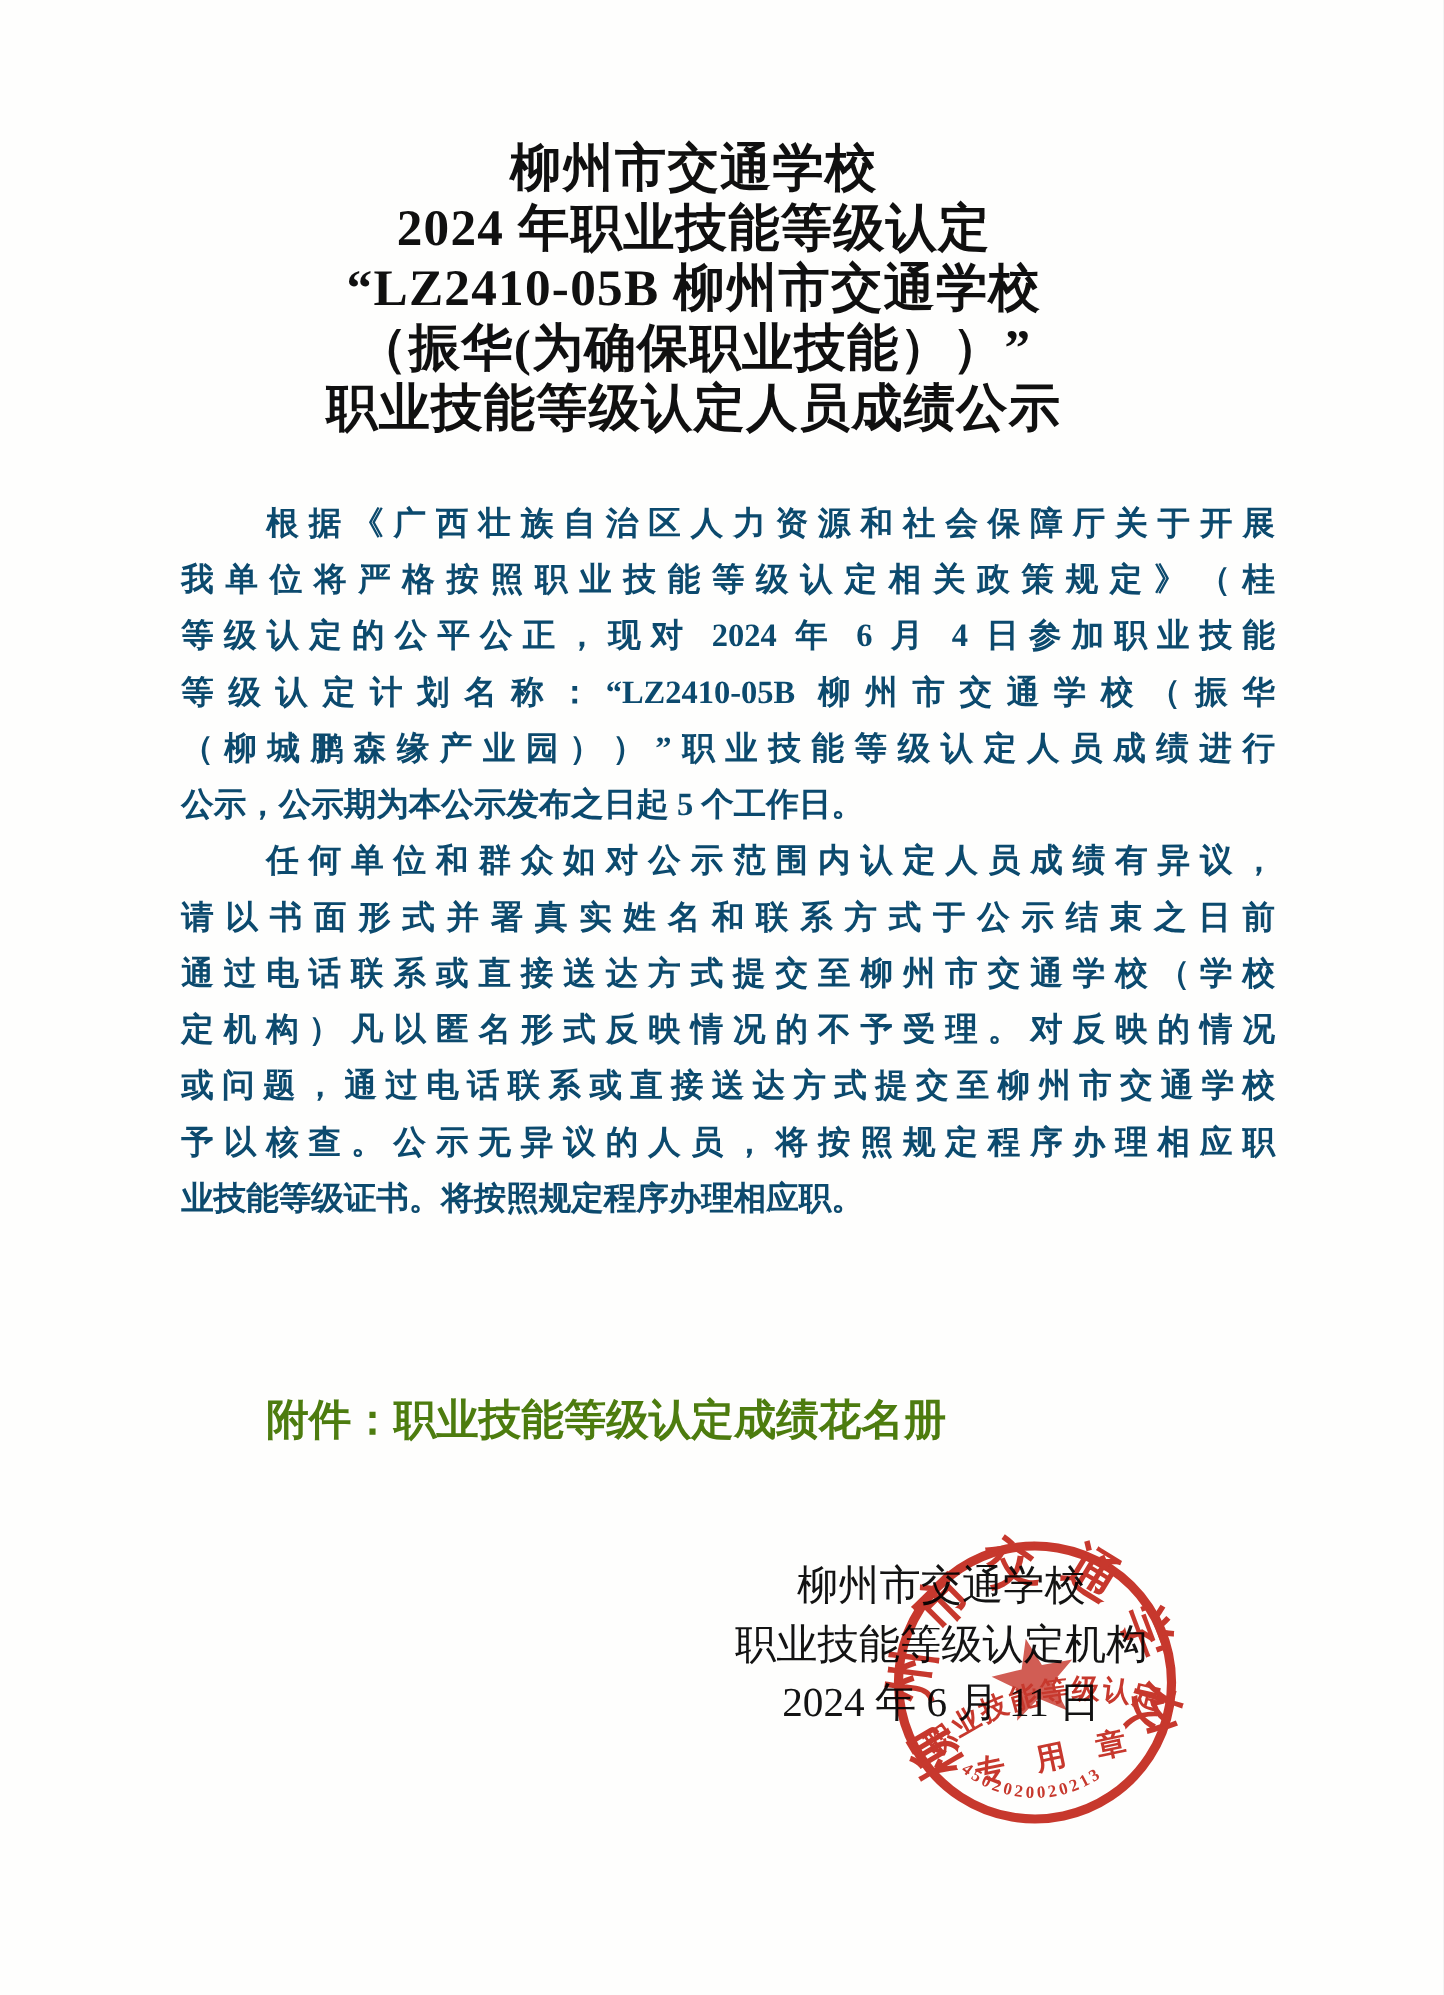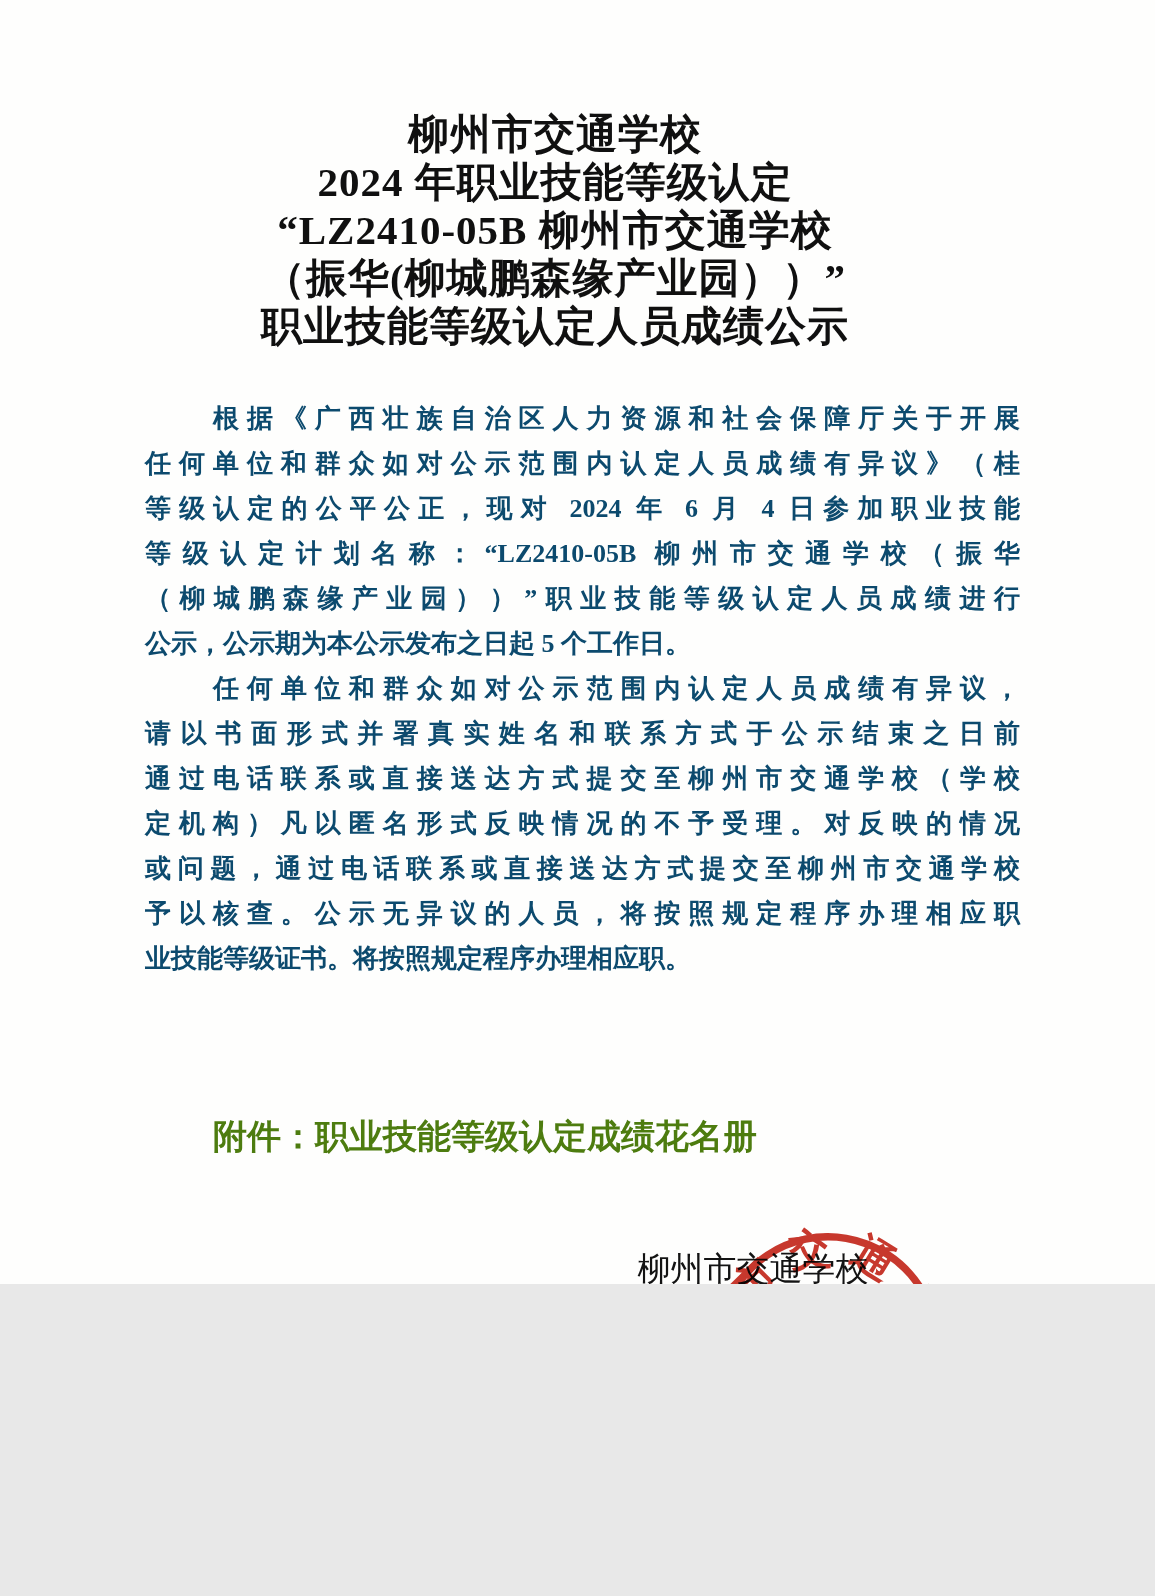--- a/index.html
+++ b/index.html
@@ -1,18 +1,18 @@
 <!DOCTYPE html>
 <html><head>
 <meta charset="utf-8">
 <style>
   html,body{margin:0;padding:0;background:#e8e8e8;}
   .page{
     position:relative;
-    width:1155px;height:1284px;
+    width:1155px;height:1596px;
     background:#fefefdff;
     font-family:"Liberation Serif","DejaVu Serif",serif;
     color:#161616;
     overflow:hidden;
     margin:0 auto;
   }
   
   .title-block{
     position:absolute;top:110px;left:0;width:1110px;
     text-align:center;
@@ -71,27 +71,27 @@
 </style>
 </head>
 <body>
 
 <div class="page">
 
   <div class="title-block">
     <div class="t-line">柳州市交通学校</div>
     <div class="t-line">2024 年职业技能等级认定</div>
     <div class="t-line">“LZ2410-05B 柳州市交通学校</div>
-    <div class="t-line">（振华(柳城鹏森缘产业园））”</div>
+    <div class="t-line">（振华(为确保职业技能））”</div>
     <div class="t-line">职业技能等级认定人员成绩公示</div>
   </div>
 
   <div class="body-block">
     <div class="b-line indent">根据《广西壮族自治区人力资源和社会保障厅关于开展</div>
-    <div class="b-line">任何单位和群众如对公示范围内认定人员成绩有异议》（桂</div>
+    <div class="b-line">我单位将严格按照职业技能等级认定相关政策规定》（桂</div>
     <div class="b-line">等级认定的公平公正，现对 2024 年 6 月 4 日参加职业技能</div>
     <div class="b-line">等级认定计划名称：“LZ2410-05B 柳州市交通学校（振华</div>
     <div class="b-line">（柳城鹏森缘产业园））”职业技能等级认定人员成绩进行</div>
     <div class="b-line p-end">公示，公示期为本公示发布之日起 5 个工作日。</div>
     <div class="b-line indent">任何单位和群众如对公示范围内认定人员成绩有异议，</div>
     <div class="b-line">请以书面形式并署真实姓名和联系方式于公示结束之日前</div>
     <div class="b-line">通过电话联系或直接送达方式提交至柳州市交通学校（学校</div>
     <div class="b-line">定机构）凡以匿名形式反映情况的不予受理。对反映的情况</div>
     <div class="b-line">或问题，通过电话联系或直接送达方式提交至柳州市交通学校</div>
     <div class="b-line">予以核查。公示无异议的人员，将按照规定程序办理相应职</div>

